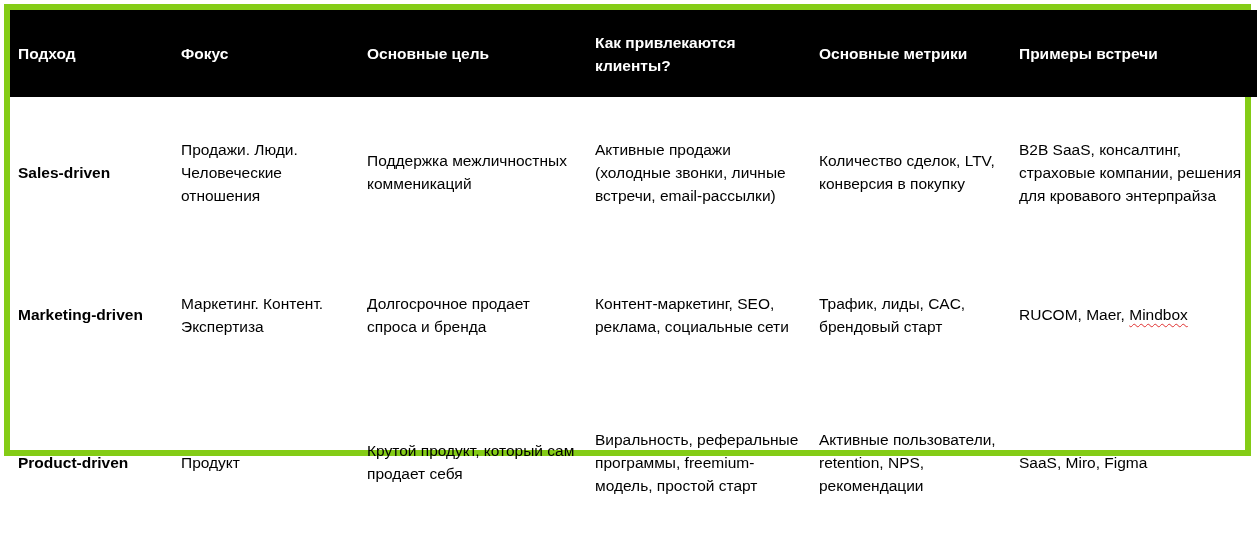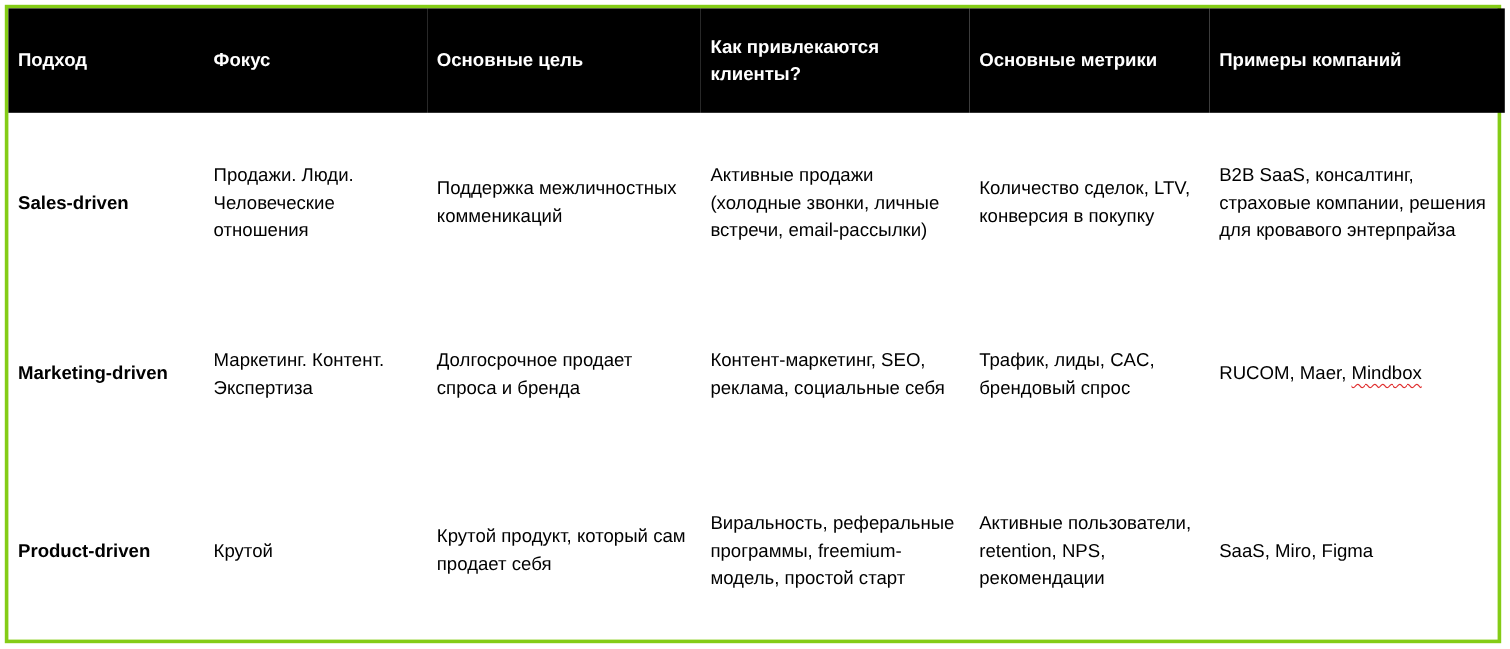--- a/index.html
+++ b/index.html
@@ -1,19 +1,19 @@
 <!DOCTYPE html>
 <html><head>
   <meta charset="utf-8">
   <style>
     html, body { margin: 0; padding: 0; background: #ffffff; }
     body { width: 1258px; height: 541px; position: relative; overflow: hidden; }
     .table-wrap {
-      position: absolute; left: 4px; top: 4px; width: 1247px; height: 532px;
-      border: 3px solid #84cc16; box-sizing: border-box;
+      position: absolute; left: 4px; top: 4px; width: 1247px; height: 452px;
+      border: 6px solid #84cc16; box-sizing: border-box;
     }
     table {
       width: 100%; height: 100%; border-collapse: collapse; table-layout: fixed;
       font-family: "Liberation Sans", sans-serif; font-size: 15.5px; color: #000;
     }
     thead tr { height: 87px; background: #000000; }
     thead th {
       color: #ffffff; font-weight: bold; text-align: left; vertical-align: middle;
       padding: 0 8px; line-height: 23px; font-size: 15.5px;
     }
@@ -39,43 +39,43 @@
       <col style="width:200px">
       <col style="width:246px">
     </colgroup>
     <thead>
       <tr>
         <th>Подход</th>
         <th>Фокус</th>
         <th>Основные цель</th>
         <th>Как привлекаются клиенты?</th>
         <th>Основные метрики</th>
-        <th>Примеры компаний</th>
+        <th>Примеры встречи</th>
       </tr>
     </thead>
     <tbody>
       <tr class="r1">
         <td class="approach">Sales-driven</td>
         <td>Продажи. Люди. Человеческие отношения</td>
         <td>Поддержка межличностных комменикаций</td>
         <td>Активные продажи (холодные звонки, личные встречи, email-рассылки)</td>
         <td>Количество сделок, LTV, конверсия в покупку</td>
         <td>B2B SaaS, консалтинг, страховые компании, решения для кровавого энтерпрайза</td>
       </tr>
       <tr class="r2">
         <td class="approach">Marketing-driven</td>
         <td>Маркетинг. Контент. Экспертиза</td>
         <td>Долгосрочное продает спроса и бренда</td>
-        <td>Контент-маркетинг, SEO, реклама, социальные себя</td>
-        <td>Трафик, лиды, CAC, брендовый спрос</td>
+        <td>Контент-маркетинг, SEO, реклама, социальные сети</td>
+        <td>Трафик, лиды, CAC, брендовый старт</td>
         <td><span>RUCOM, Maer, </span><span class="spell">Mindbox</span></td>
       </tr>
       <tr class="r3">
         <td class="approach">Product-driven</td>
-        <td>Крутой</td>
+        <td>Продукт</td>
         <td>Крутой продукт, который сам продает себя</td>
         <td>Виральность, реферальные программы, freemium-модель, простой старт</td>
         <td>Активные пользователи, retention, NPS, рекомендации</td>
         <td>SaaS, Miro, Figma</td>
       </tr>
     </tbody>
   </table>
 </div>
 
 </body></html>

